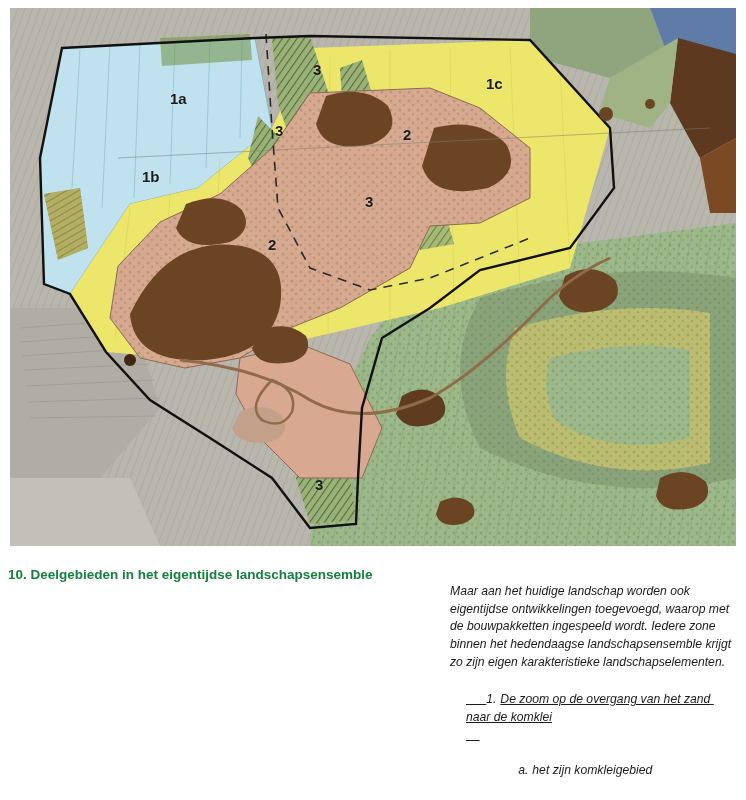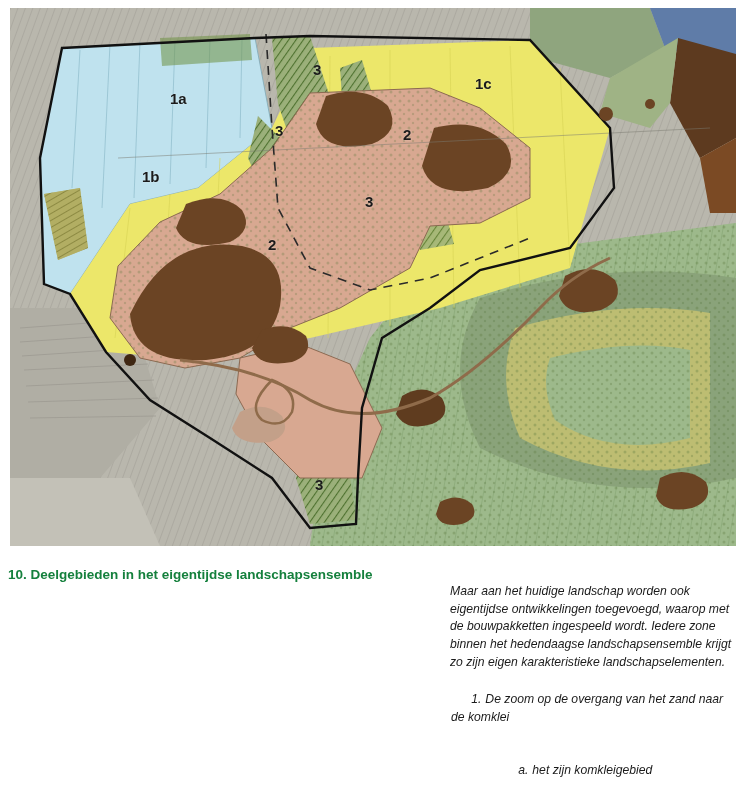--- a/index.html
+++ b/index.html
@@ -70,21 +70,21 @@
     line-height: 1.45;
     color: #1b1b1b;
   }
   #legend-intro {
     margin: 13px 0 2px 0;
   }
   .legend-item {
     display: block;
     white-space: pre-wrap;
   }
-  .lvl1 { margin-left: 1px; text-indent: 0; }
+  .lvl1 { margin-left: 16px; text-indent: 0; text-decoration: underline; }
   .lvl1 .lbl { display: inline-block; width: 14px; }
   .lvl2 { margin-left: 48px; }
   .lvl2 .lbl { display: inline-block; width: 14px; }
 </style>
 </head>
 <body>
 
 <div id="page">
 
   <div id="map-figure">
@@ -200,21 +200,21 @@
 
       <path d="M52,40 L245,30 L300,28 L520,32 L600,120 L604,180 L560,240 L470,262 L420,300 L372,330 L352,400 L348,470 L346,516 L300,520 L262,470 L200,430 L140,392 L96,344 L60,286 L34,276 L30,150 Z" fill="none" stroke="#111111" stroke-width="2.4"></path>
 
       <circle cx="596" cy="106" r="7" fill="#6b4424"></circle>
       <circle cx="640" cy="96" r="5" fill="#6b4424"></circle>
       <circle cx="120" cy="352" r="6" fill="#3f2713"></circle>
     </svg>
 
     <span class="map-label" style="left:160px; top:82px;">1a</span>
     <span class="map-label" style="left:132px; top:160px;">1b</span>
-    <span class="map-label" style="left:465px; top:67px;">1c</span>
+    <span class="map-label" style="left:476px; top:67px;">1c</span>
     <span class="map-label" style="left:303px; top:53px;">3</span>
     <span class="map-label" style="left:265px; top:114px;">3</span>
     <span class="map-label" style="left:393px; top:118px;">2</span>
     <span class="map-label" style="left:355px; top:185px;">3</span>
     <span class="map-label" style="left:258px; top:228px;">2</span>
     <span class="map-label" style="left:305px; top:468px;">3</span>
   </div>
 
   <div id="caption-block">
     <div id="caption-title">10. Deelgebieden in het eigentijdse landschapsensemble</div>

